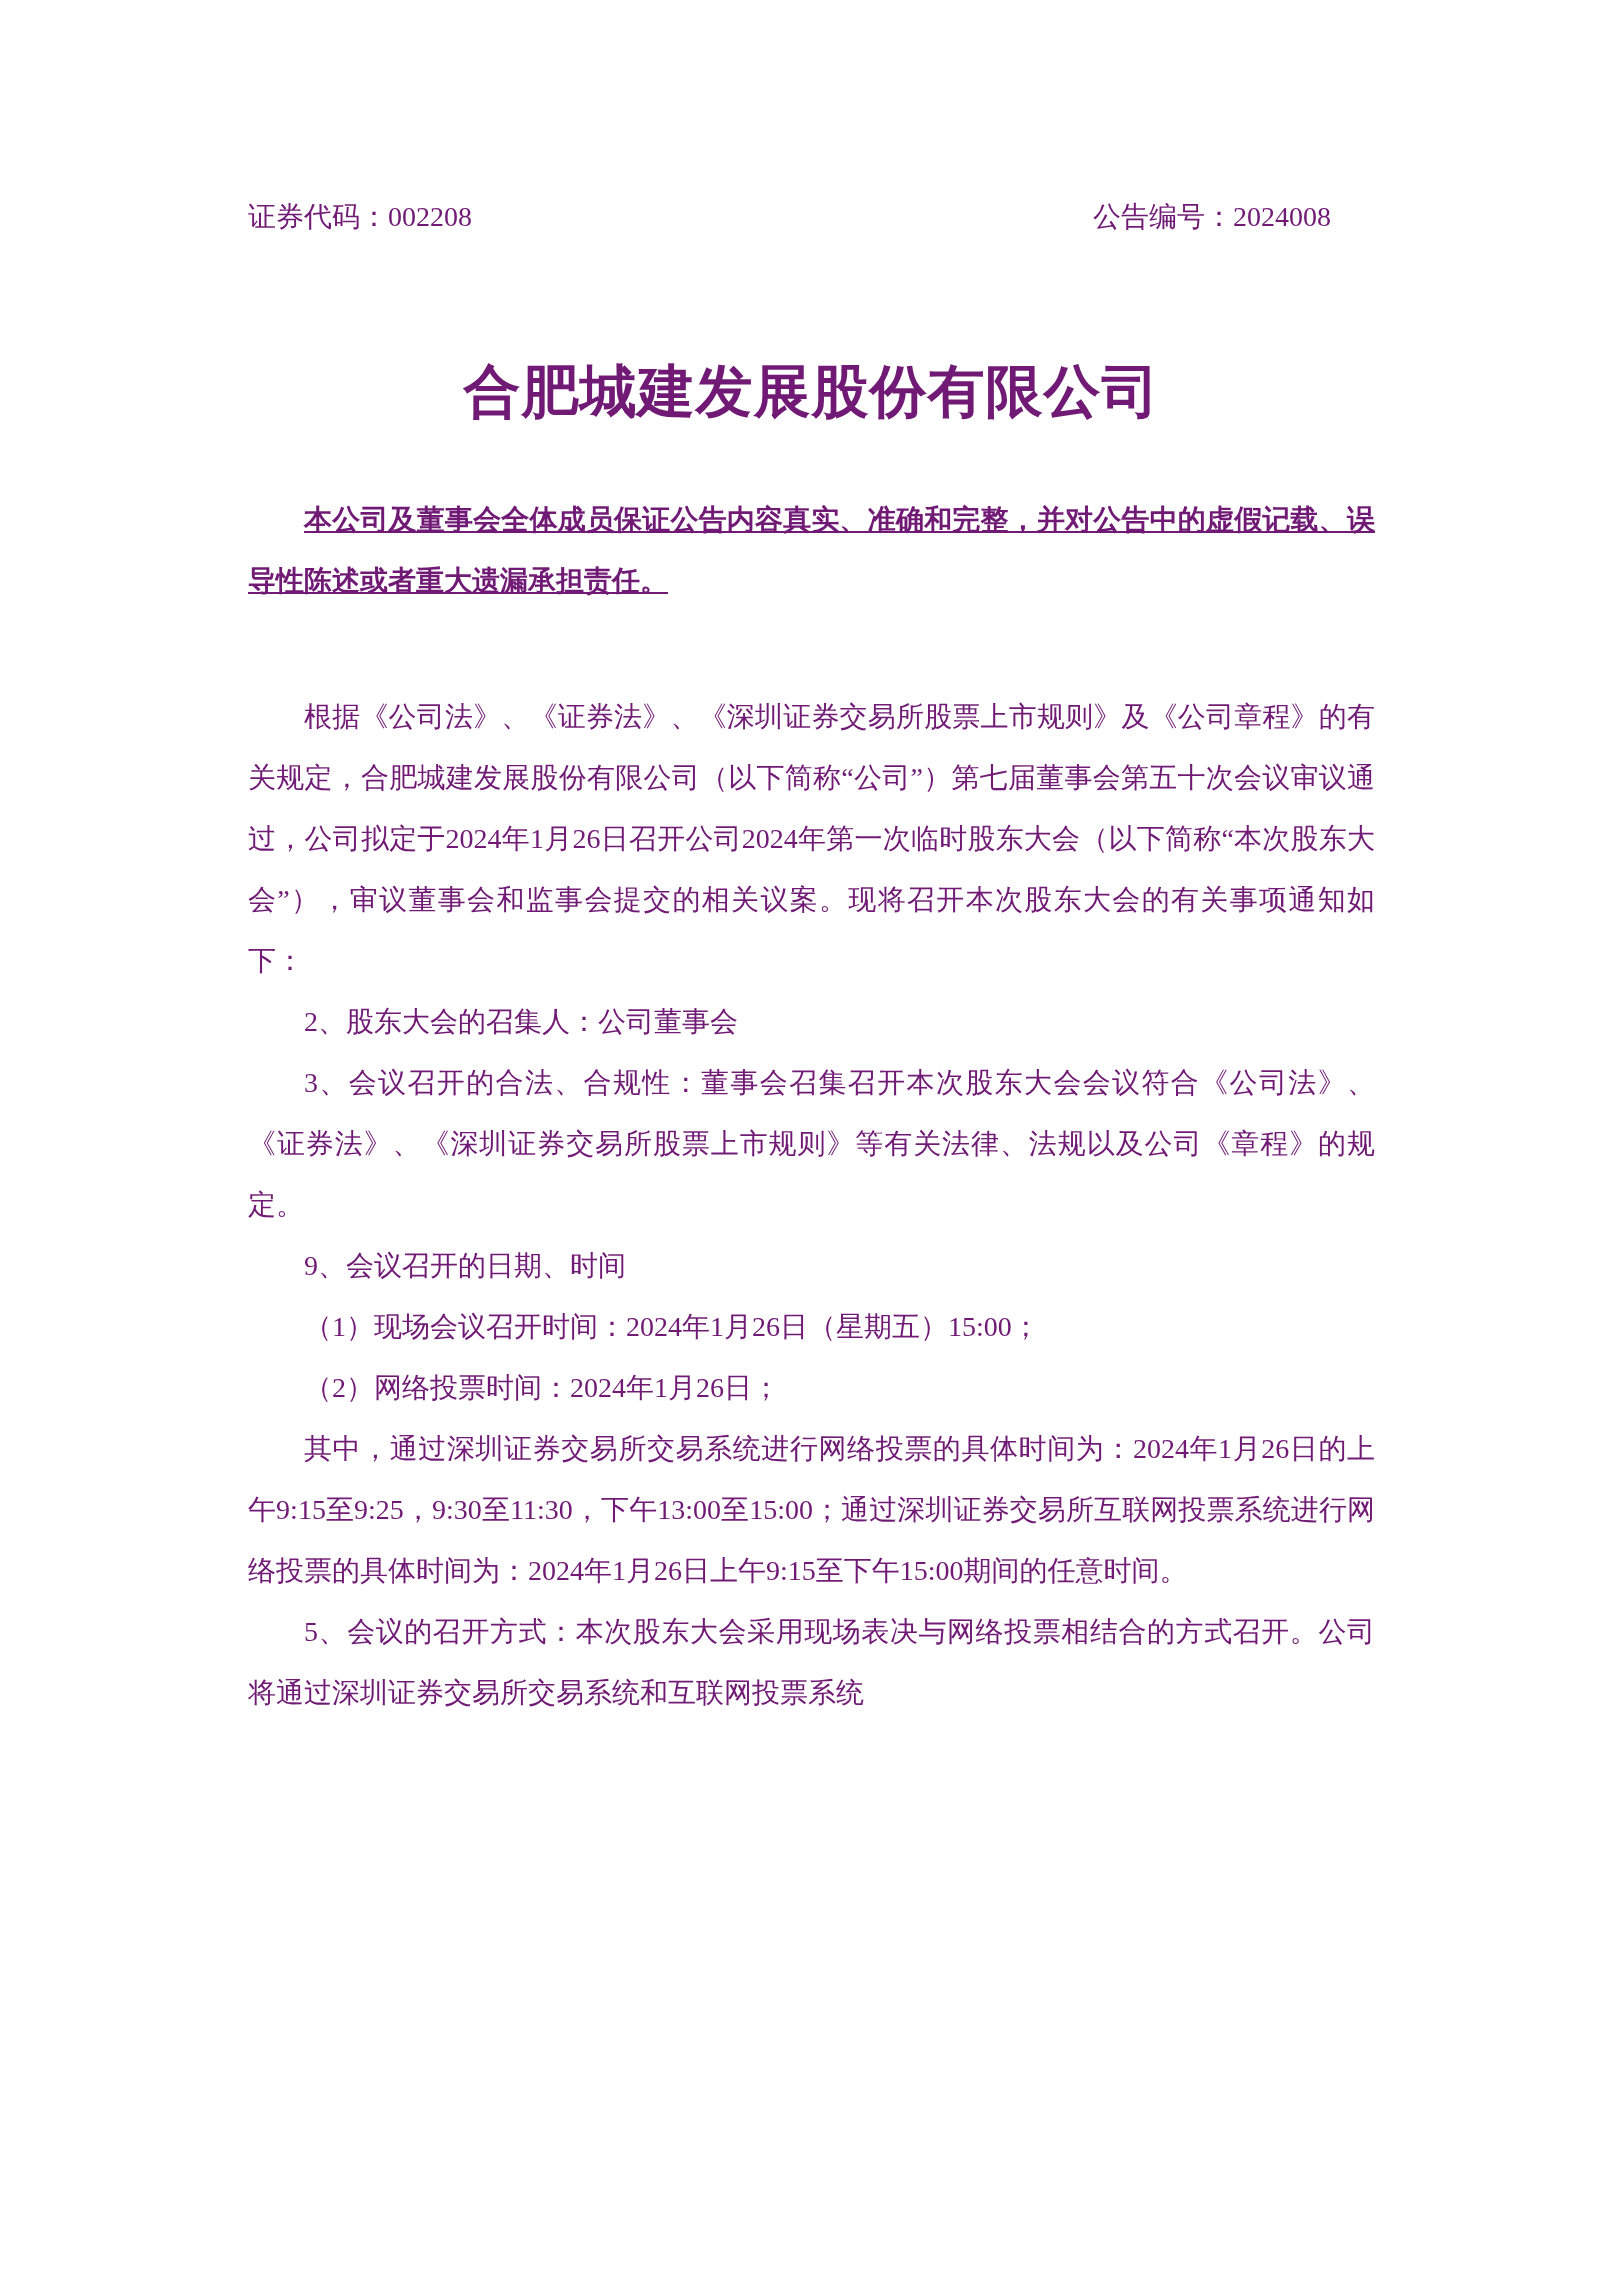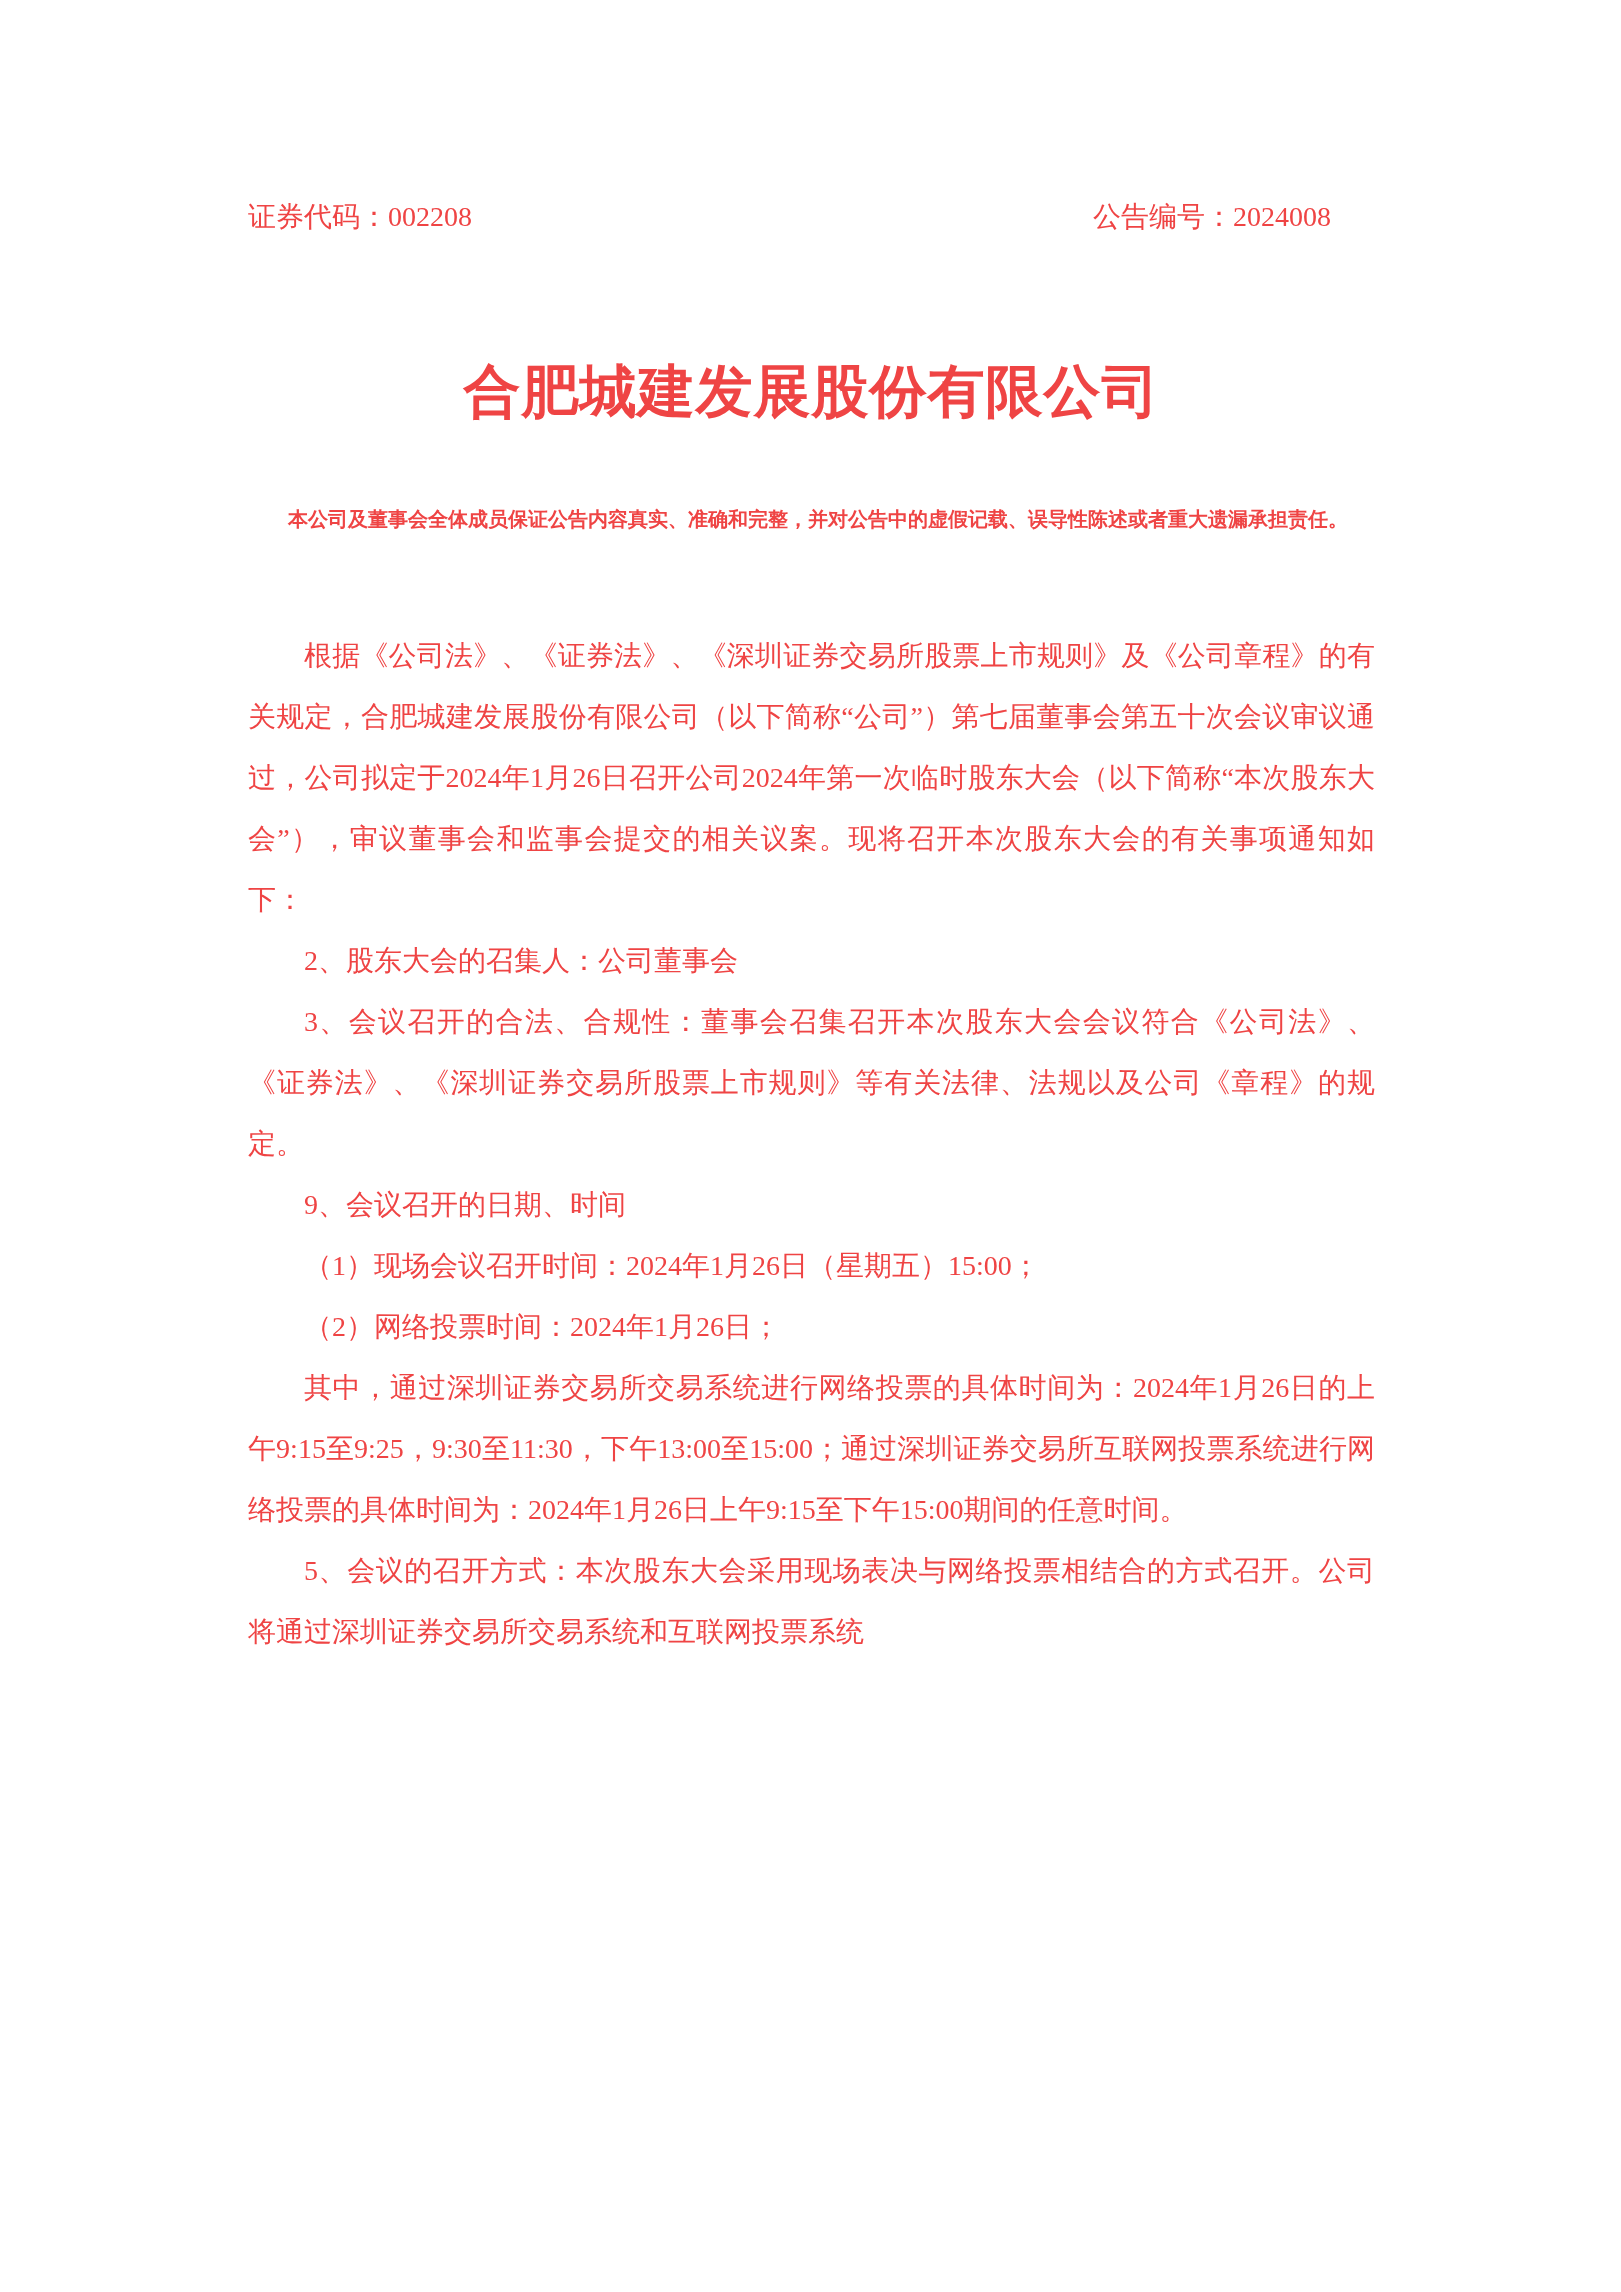--- a/index.html
+++ b/index.html
@@ -1,21 +1,21 @@
 <!DOCTYPE html>
 <html><head>
 <meta charset="utf-8">
 <style>
   html, body { margin: 0; padding: 0; background: #ffffff; }
   .page {
     position: relative;
     width: 1621px;
     height: 2145px;
     background: #ffffff;
-    color: #ef4444;
+    color: #701a75;
     font-family: "Liberation Serif", "DejaVu Serif", serif;
     overflow: hidden;
   }
   .content {
     position: absolute;
     left: 248px;
     top: 0;
     width: 1127px;
   }
   .doc-header {
@@ -31,24 +31,25 @@
     text-align: center;
     font-weight: bold;
     font-size: 57px;
     line-height: 86px;
     letter-spacing: 1px;
   }
   .title-company { margin-top: 102px; }
   .disclaimer {
     margin-top: 54px;
     font-weight: bold;
-    font-size: 20px;
+    font-size: 28px;
     line-height: 61px;
     text-align: justify;
     text-indent: 2em;
+    text-decoration: underline;
   }
   .body-text {
     margin-top: 75px;
     font-size: 28px;
     line-height: 61px;
     text-align: justify;
   }
   .body-text p {
     margin: 0;
     text-indent: 2em;

